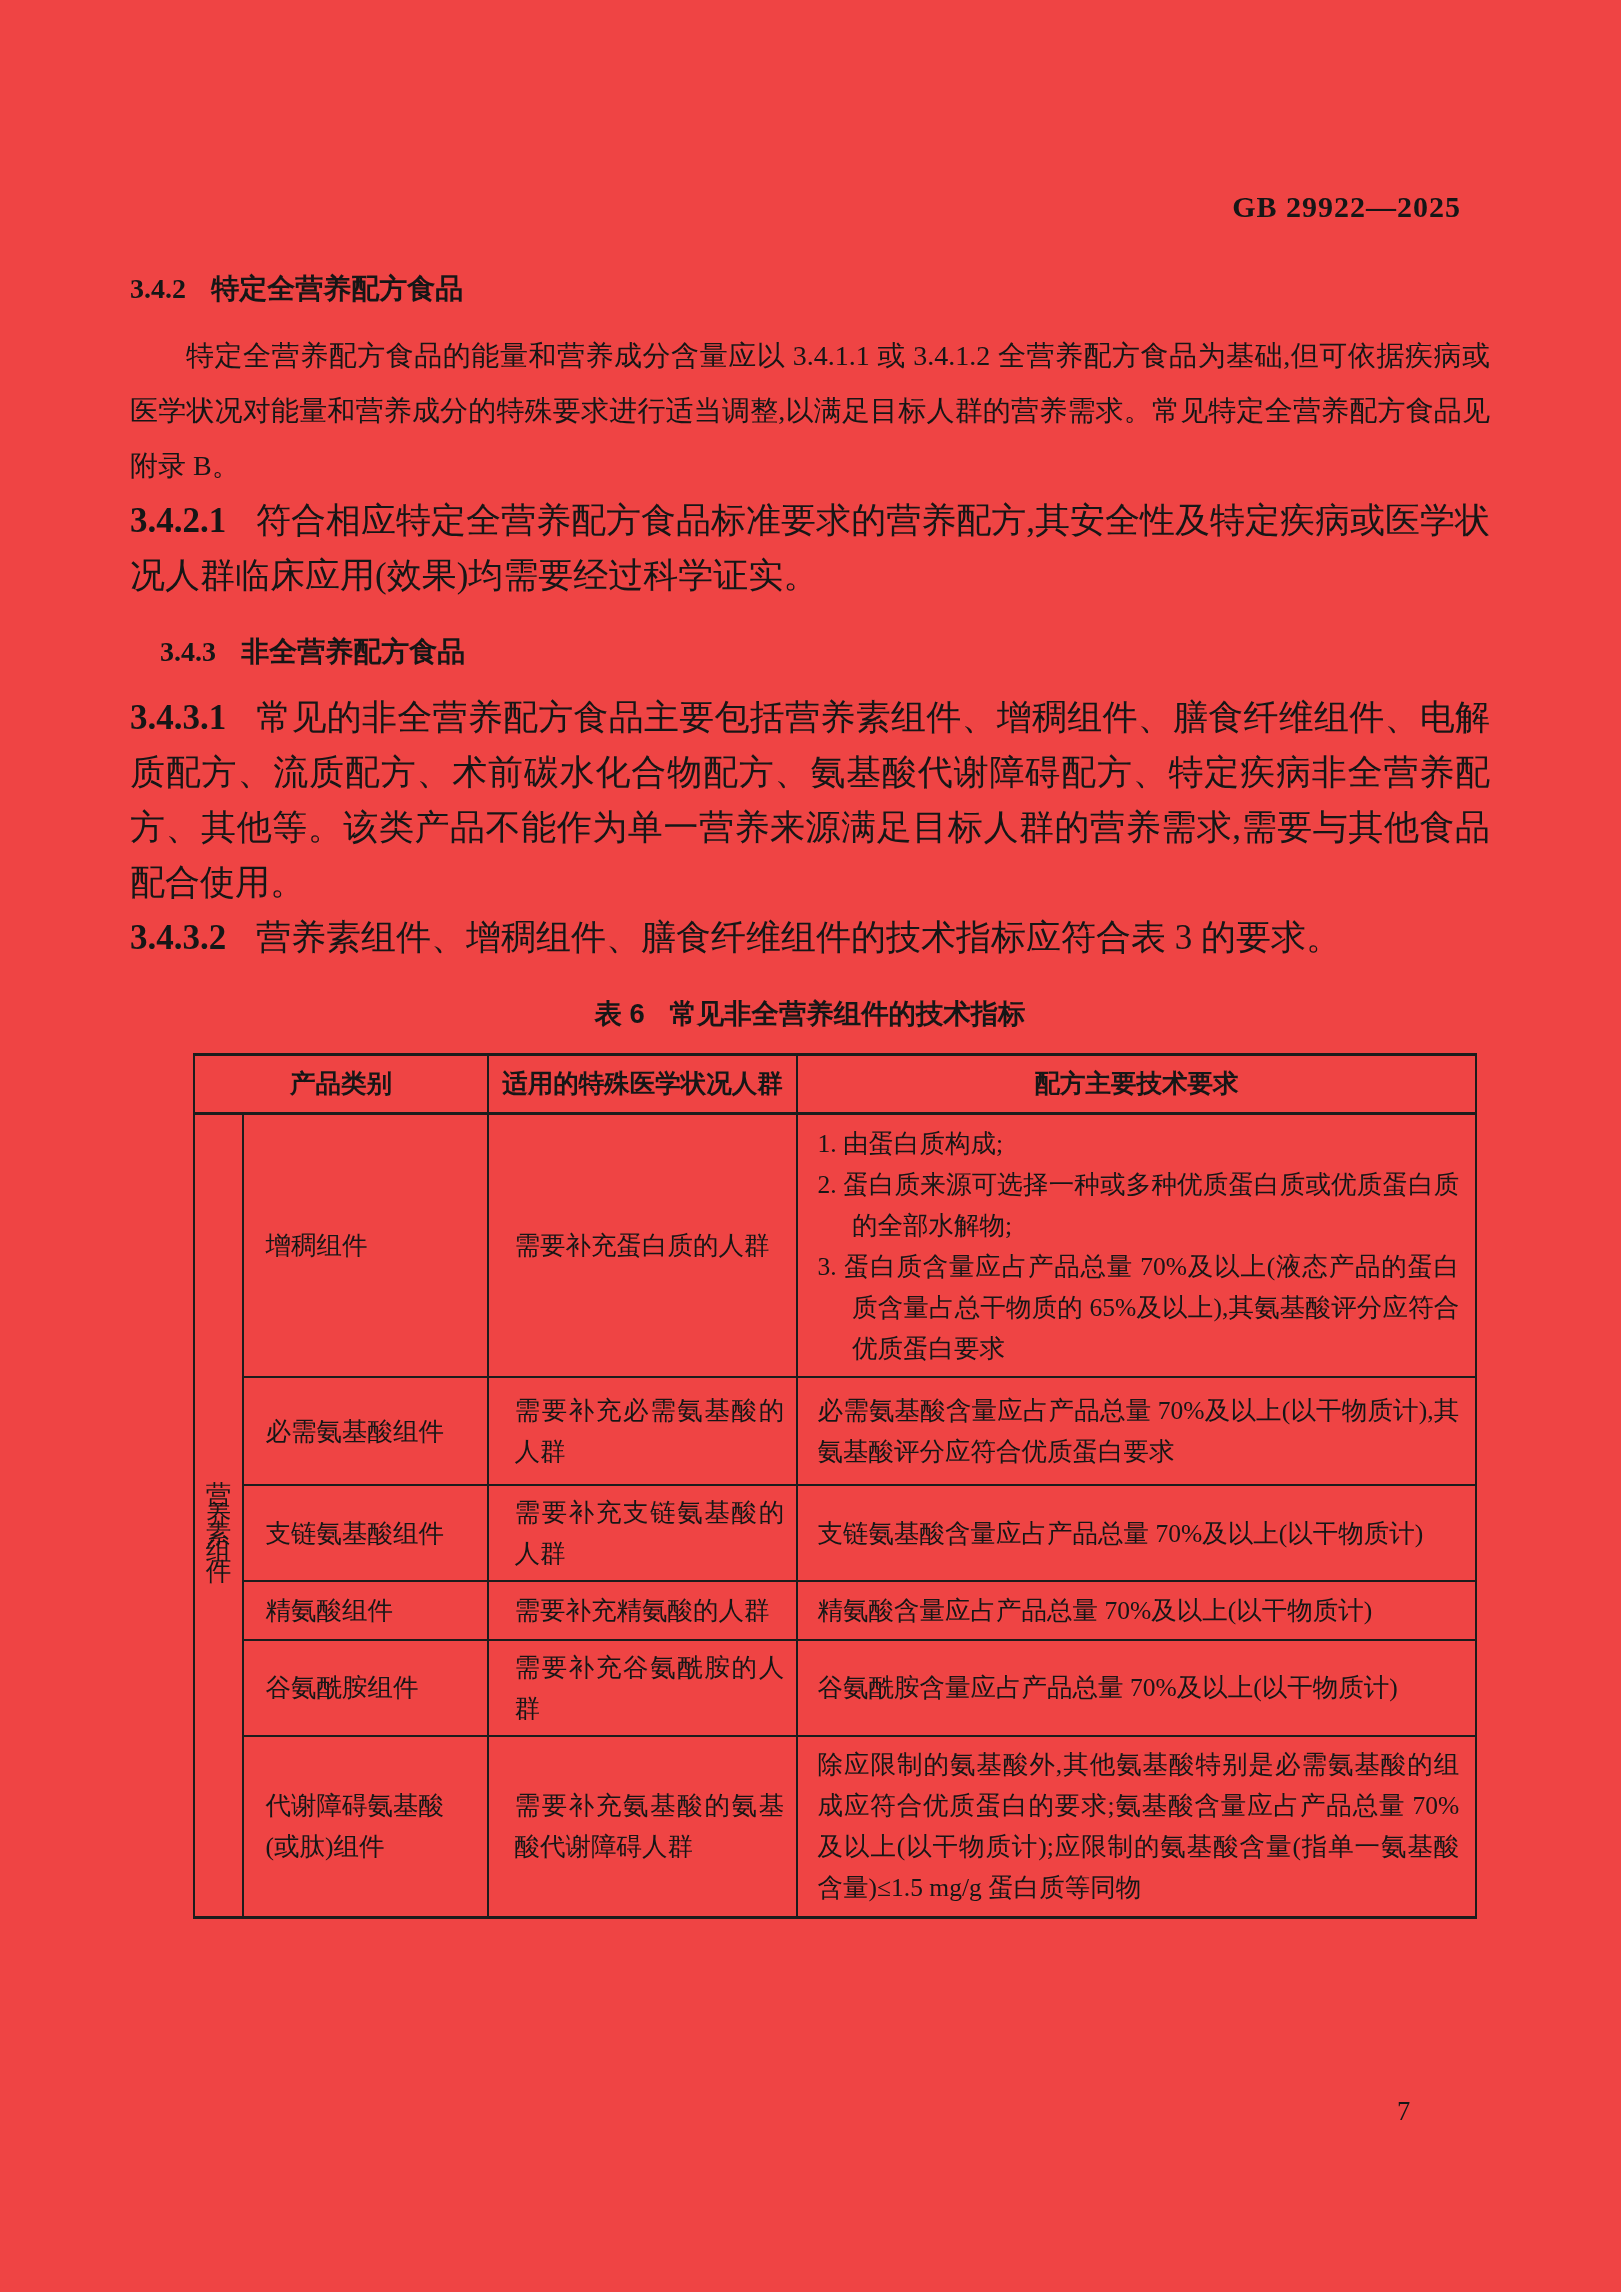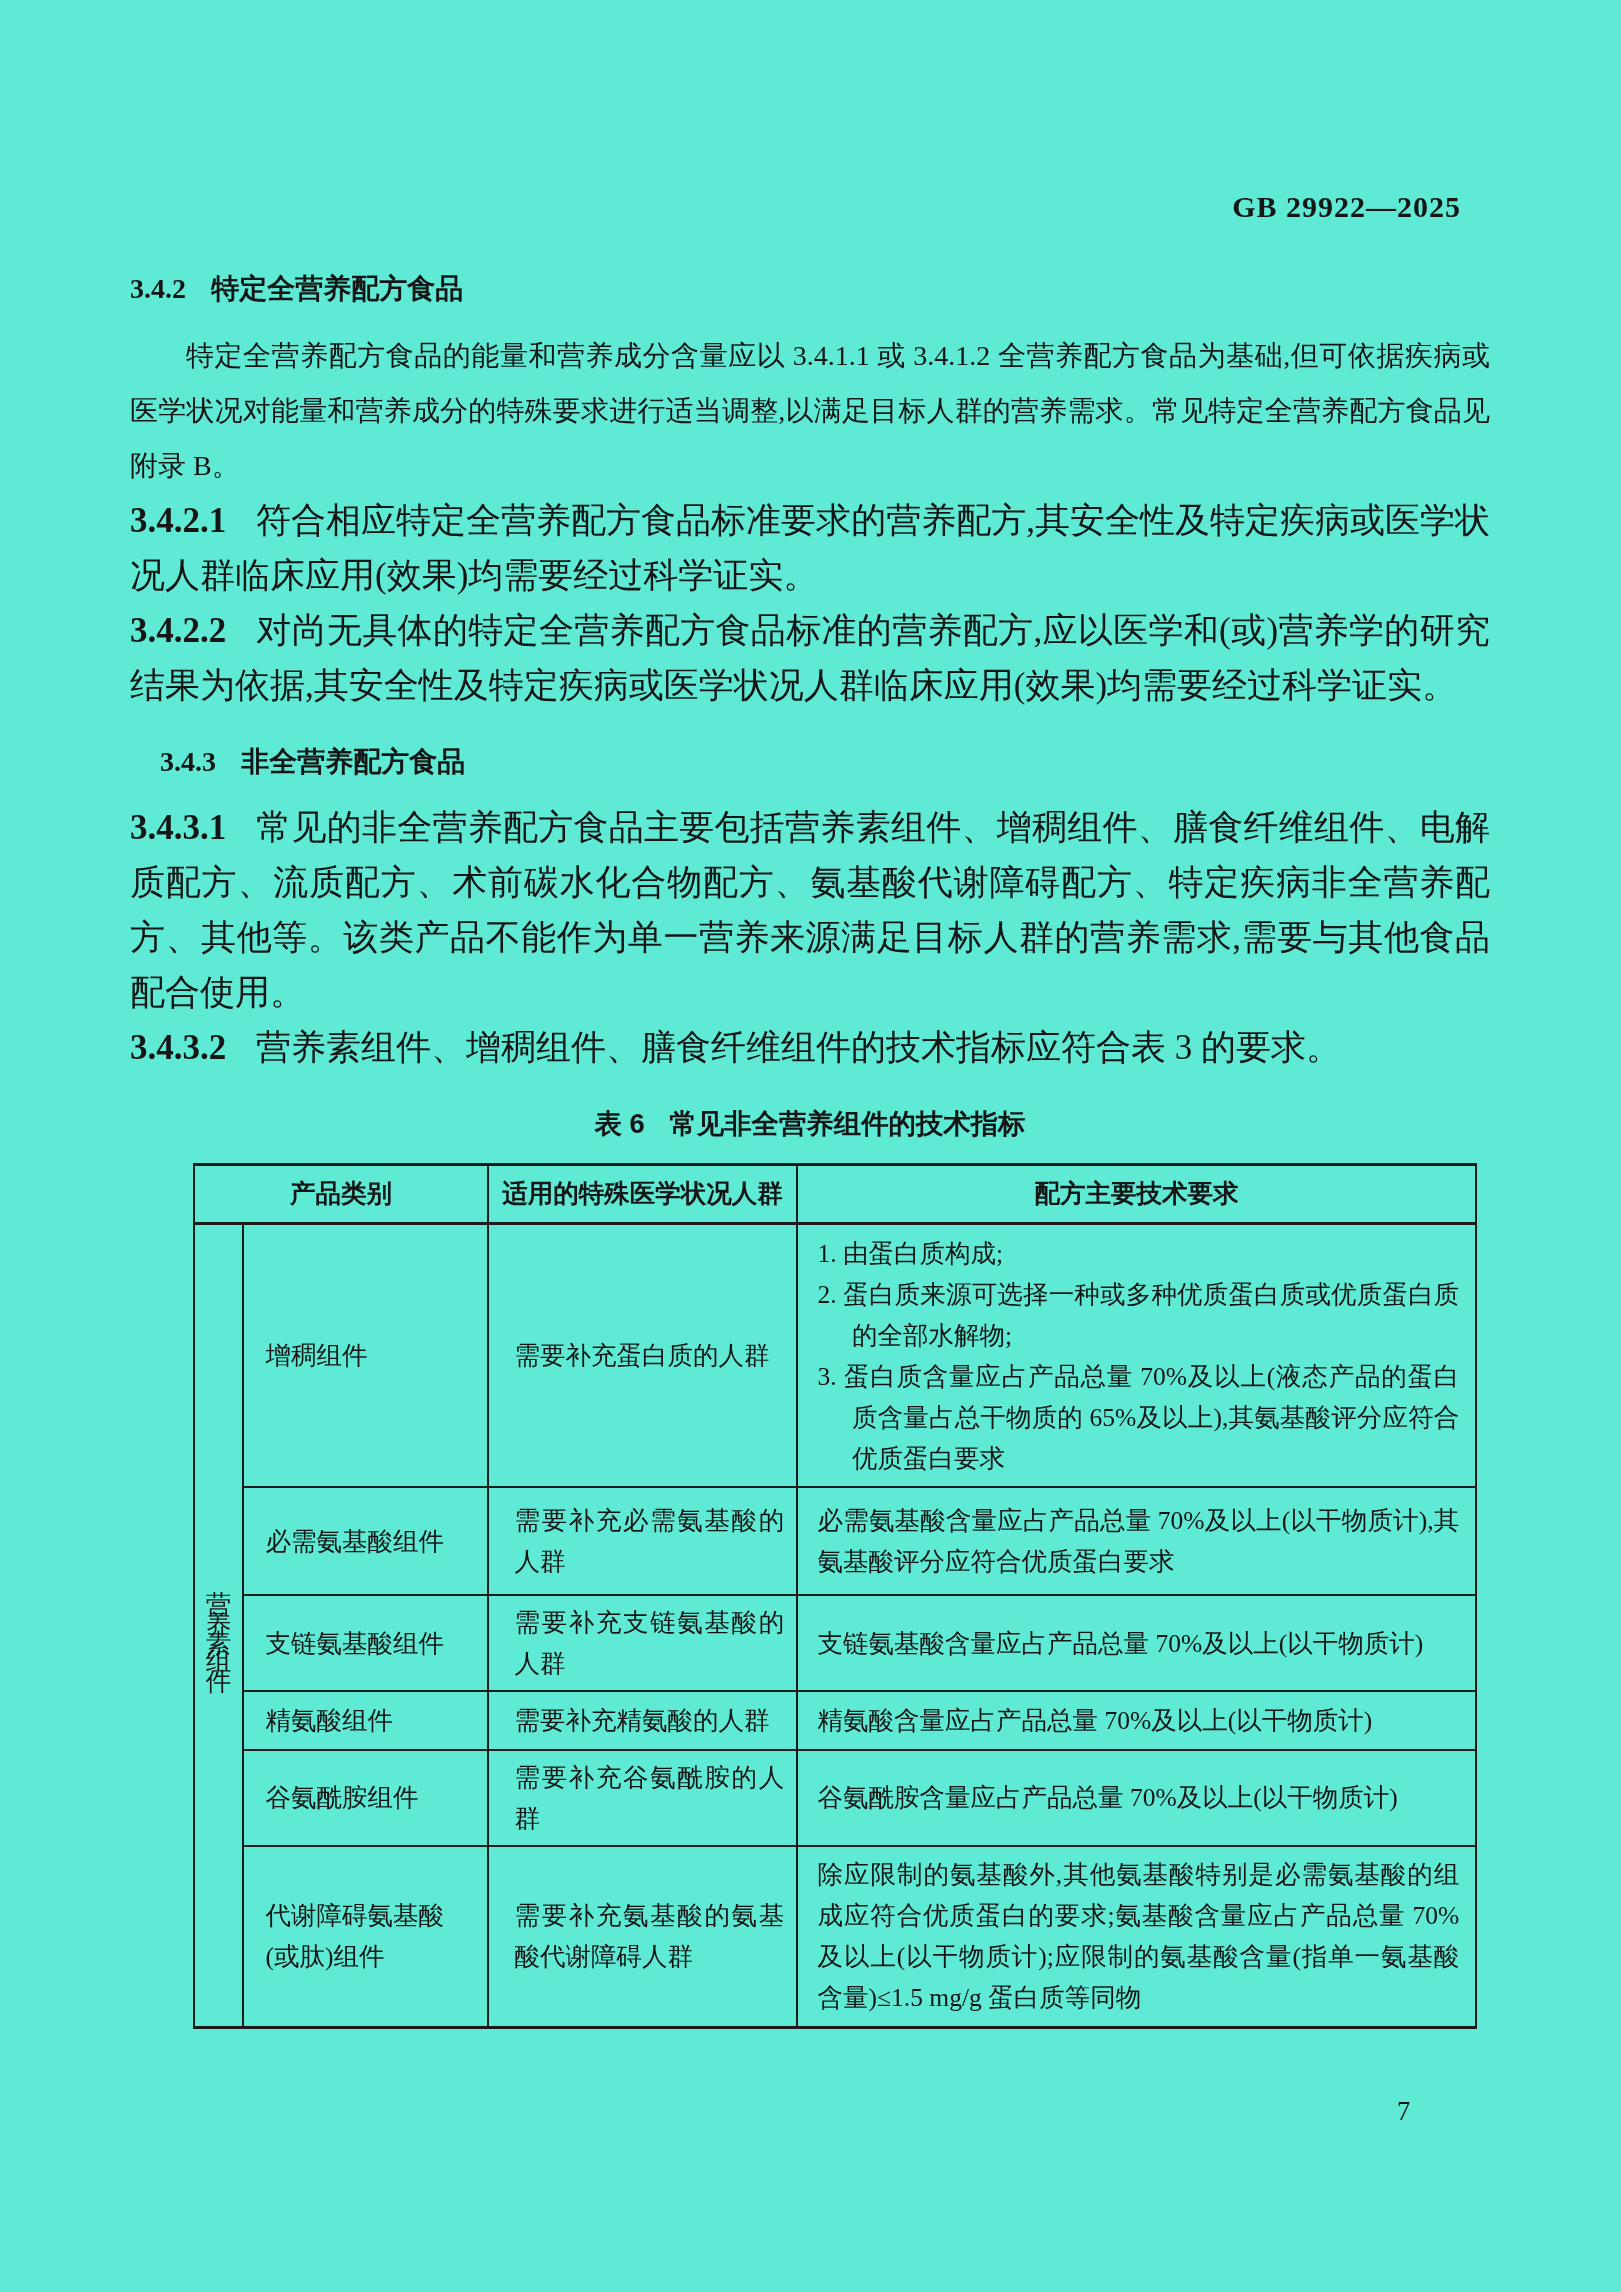--- a/index.html
+++ b/index.html
@@ -1,20 +1,20 @@
 <!DOCTYPE html>
 <html><head>
 <meta charset="utf-8">
 <style>
   html,body{margin:0;padding:0;background:#e8e8e8;}
   .page{
     position:relative;
     width:1621px;height:2293px;
     margin:0 auto;
-    background:#5eead4;
+    background:#ef4444;
     color:#161616;
     font-family:"Liberation Serif","DejaVu Serif",serif;
     overflow:hidden;
   }
   .content{
     position:absolute;
     left:130px;top:0;
     width:1360px;
     padding-top:192px;
   }
@@ -137,23 +137,20 @@
     <div class="sec-heading">
       <span class="num">3.4.2</span><span>特定全营养配方食品</span>
     </div>
 
     <p class="para intro">特定全营养配方食品的能量和营养成分含量应以 3.4.1.1 或 3.4.1.2 全营养配方食品为基础,但可依据疾病或医学状况对能量和营养成分的特殊要求进行适当调整,以满足目标人群的营养需求。常见特定全营养配方食品见附录 B。</p>
 
     <p class="clause">
       <span class="cnum">3.4.2.1</span><span>符合相应特定全营养配方食品标准要求的营养配方,其安全性及特定疾病或医学状况人群临床应用(效果)均需要经过科学证实。</span>
     </p>
 
-    <p class="clause">
-      <span class="cnum">3.4.2.2</span><span>对尚无具体的特定全营养配方食品标准的营养配方,应以医学和(或)营养学的研究结果为依据,其安全性及特定疾病或医学状况人群临床应用(效果)均需要经过科学证实。</span>
-    </p>
 
     <div class="sec-heading second">
       <span class="num">3.4.3</span><span>非全营养配方食品</span>
     </div>
 
     <p class="clause">
       <span class="cnum">3.4.3.1</span><span>常见的非全营养配方食品主要包括营养素组件、增稠组件、膳食纤维组件、电解质配方、流质配方、术前碳水化合物配方、氨基酸代谢障碍配方、特定疾病非全营养配方、其他等。该类产品不能作为单一营养来源满足目标人群的营养需求,需要与其他食品配合使用。</span>
     </p>
 
     <p class="clause">

